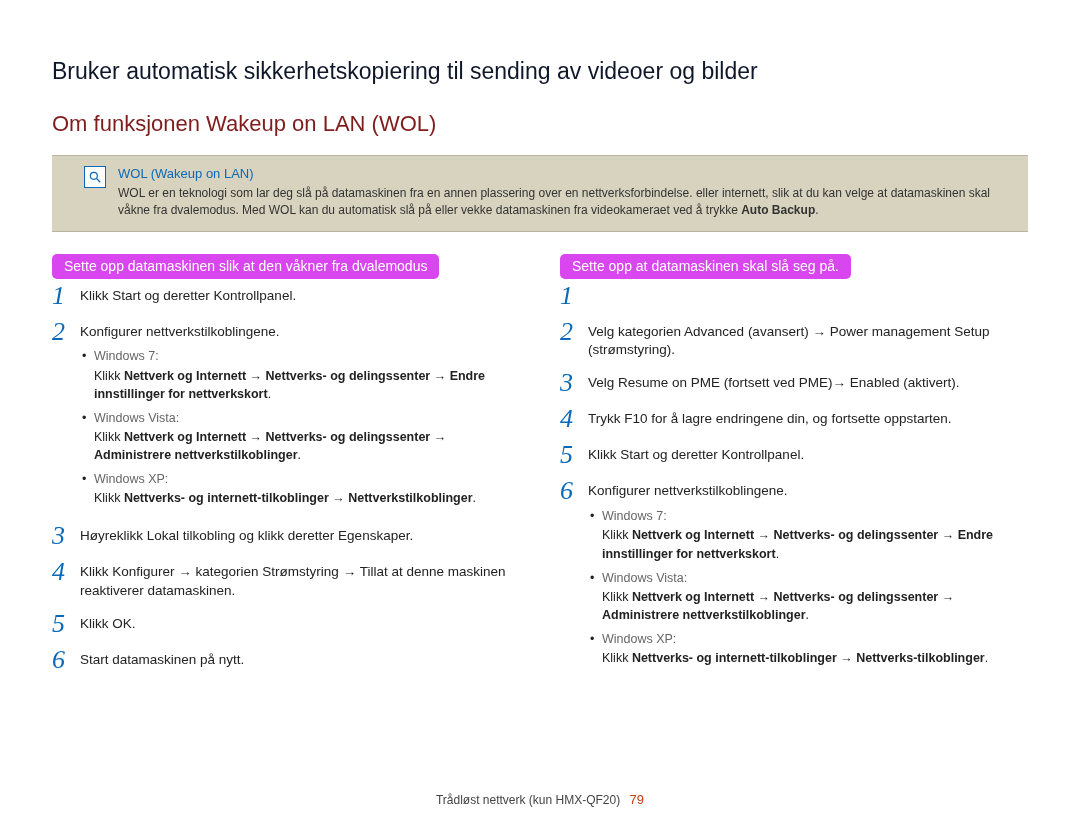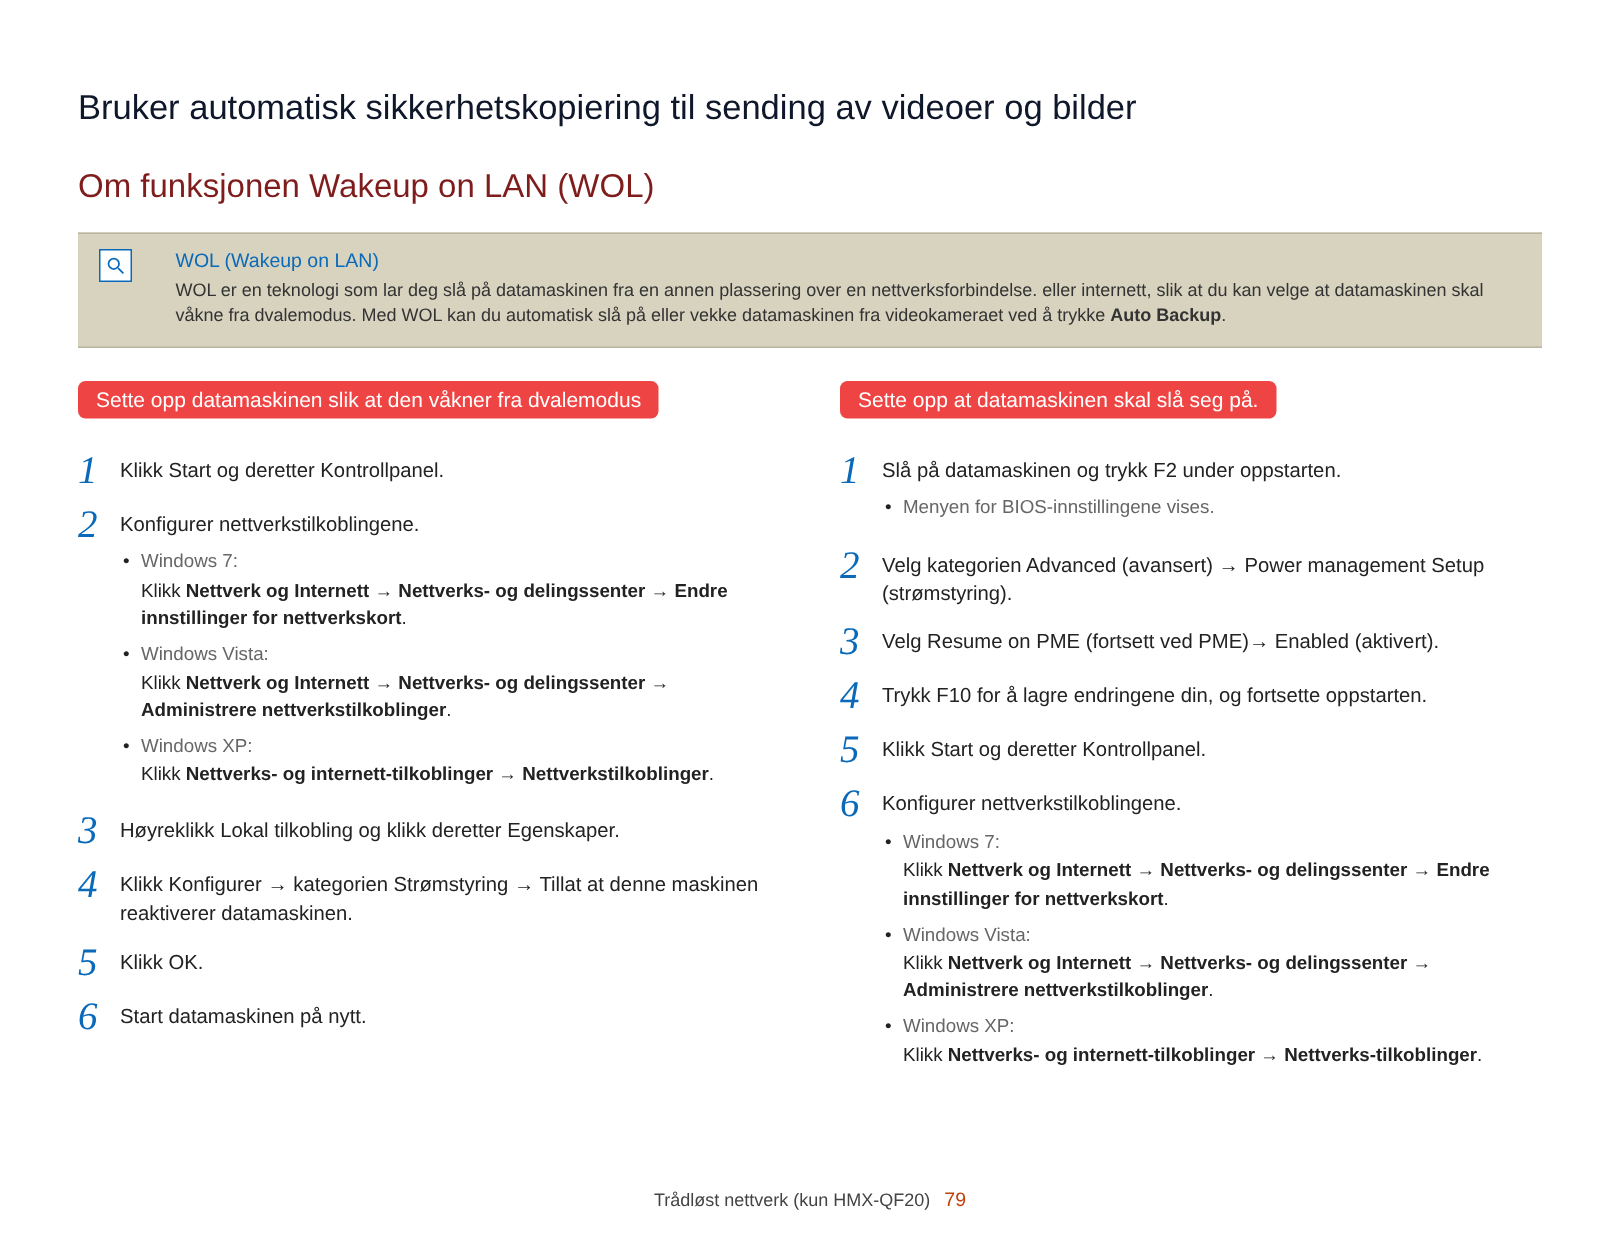--- a/index.html
+++ b/index.html
@@ -21,23 +21,23 @@
   .section-title {
     font-size: 22px;
     color: #7f1d1d;
     font-weight: normal;
     margin-bottom: 18px;
   }
   .info-box {
     background: #d7d3bf;
     border-top: 1px solid #b8b49e;
     border-bottom: 1px solid #b8b49e;
-    padding: 10px 16px 12px 14px;
-    display: flex;
-    gap: 29px;
+    padding: 10px 16px 12px 32px;
+    display: flex;
+    gap: 12px;
     margin-bottom: 22px;
   }
   .info-icon {
     width: 22px;
     height: 22px;
     background: #fff;
     border: 1px solid #0a6ab9;
     display: flex;
     align-items: center;
     justify-content: center;
@@ -58,26 +58,26 @@
   .info-body b { font-weight: bold; }
   .columns {
     display: flex;
     gap: 40px;
   }
   .col {
     flex: 1;
   }
   .col-header {
     display: inline-block;
-    background: #ef4444;
+    background: #d946ef;
     color: #fff;
     font-size: 14px;
     padding: 4px 12px 5px;
     border-radius: 5px;
-    margin-bottom: 22px;
+    margin-bottom: 4px;
   }
   .step {
     display: flex;
     align-items: flex-start;
     gap: 10px;
     margin-bottom: 10px;
   }
   .step-num {
     font-family: Georgia, 'Times New Roman', serif;
     font-style: italic;
@@ -213,26 +213,20 @@
       <div class="step-num">6</div>
       <div class="step-body">Start datamaskinen på nytt.</div>
     </div>
   </div>
 
   <div class="col">
     <div class="col-header">Sette opp at datamaskinen skal slå seg på.</div>
 
     <div class="step">
       <div class="step-num">1</div>
-      <div class="step-body">
-        <span>Slå på datamaskinen og trykk F2 under oppstarten.</span>
-        <ul class="sublist">
-          <li><span class="oslabel">Menyen for BIOS-innstillingene vises.</span></li>
-        </ul>
-      </div>
     </div>
 
     <div class="step">
       <div class="step-num">2</div>
       <div class="step-body">
         <span>Velg kategorien </span><b>Advanced</b><span> (avansert) → </span><b>Power management Setup</b><span> (strømstyring).</span>
       </div>
     </div>
 
     <div class="step">

